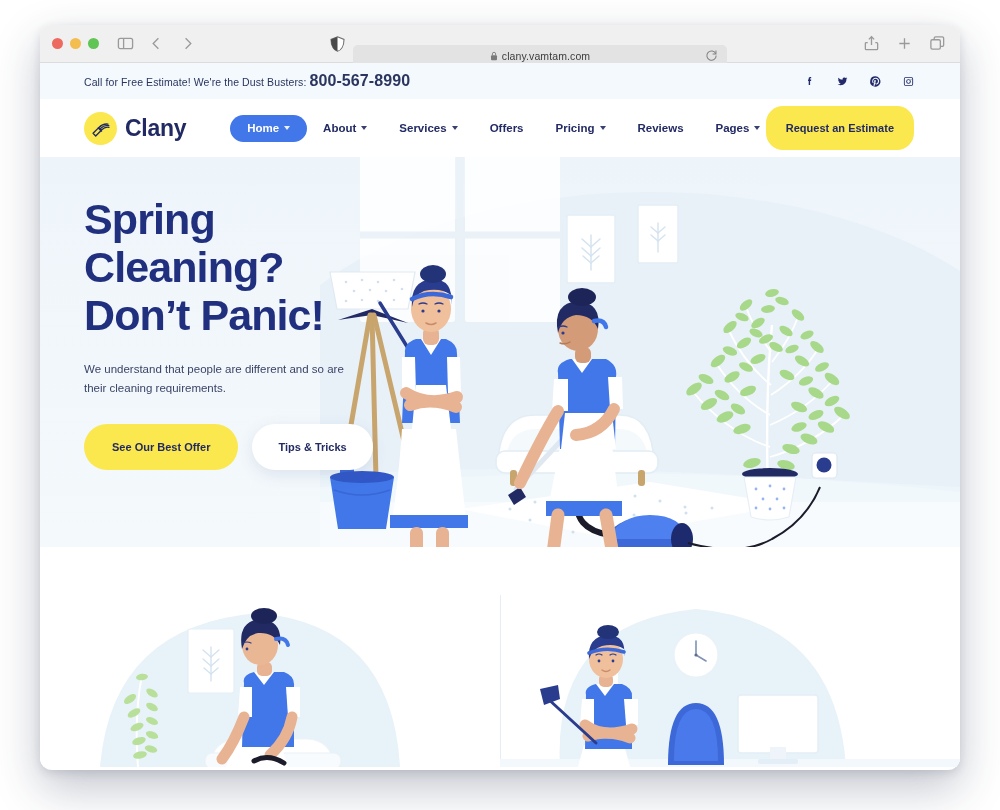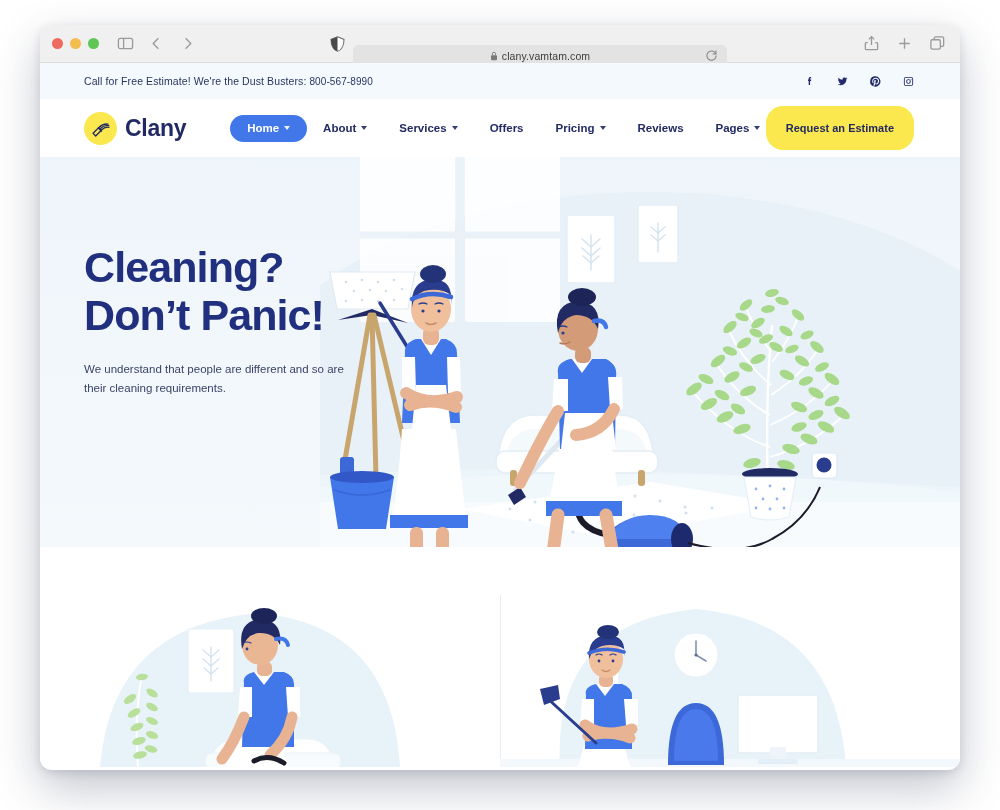--- a/index.html
+++ b/index.html
@@ -94,21 +94,21 @@
     display: flex;
     align-items: center;
     padding: 0 26px 0 44px;
     position: relative;
   }
   .topbar-text {
     font-size: 10.5px;
     color: #2a3560;
     letter-spacing: .1px;
   }
-  .topbar-text b { font-weight: 400; font-size: 10px; }
+  .topbar-text b { font-weight: 700; font-size: 16px; }
   .socials {
     position: absolute;
     right: 45px;
     display: flex;
     gap: 20px;
     align-items: center;
   }
   .soc {
     width: 13px; height: 13px;
     color: #232a6b;
@@ -687,25 +687,29 @@
           <path d="M274 164 Q284 162 286 170" stroke="#4177e8" stroke-width="4.5" fill="none" stroke-linecap="round"></path>
           <circle cx="243" cy="176" r="1.6" fill="#2a3c8e"></circle>
           <path d="M239 170 Q243 168 247 170" stroke="#2a3c8e" stroke-width="1.3" fill="none" stroke-linecap="round"></path>
           <path d="M240 186 Q245 188 250 185" stroke="#b57a5a" stroke-width="1.4" fill="none" stroke-linecap="round"></path>
         </g>
       </g>
     </svg>
 
     <div class="hero-copy">
       <h1 class="hero-title">
-        <br>
+        <span>Spring</span><br>
         <span>Cleaning?</span><br>
         <span>Don’t Panic!</span>
       </h1>
       <p class="hero-sub">We understand that people are different and so are their cleaning requirements.</p>
+      <div class="hero-btns">
+        <button class="btn-primary">See Our Best Offer</button>
+        <button class="btn-ghost">Tips &amp; Tricks</button>
+      </div>
     </div>
   </div>
 
   <div class="features">
     <div class="divider"></div>
 
     <div class="feature-card">
       <svg viewBox="0 0 460 220" width="100%" height="100%">
         <path d="M60 220 Q72 78 218 66 Q352 78 360 220 Z" fill="#e8f2f9"></path>
 

